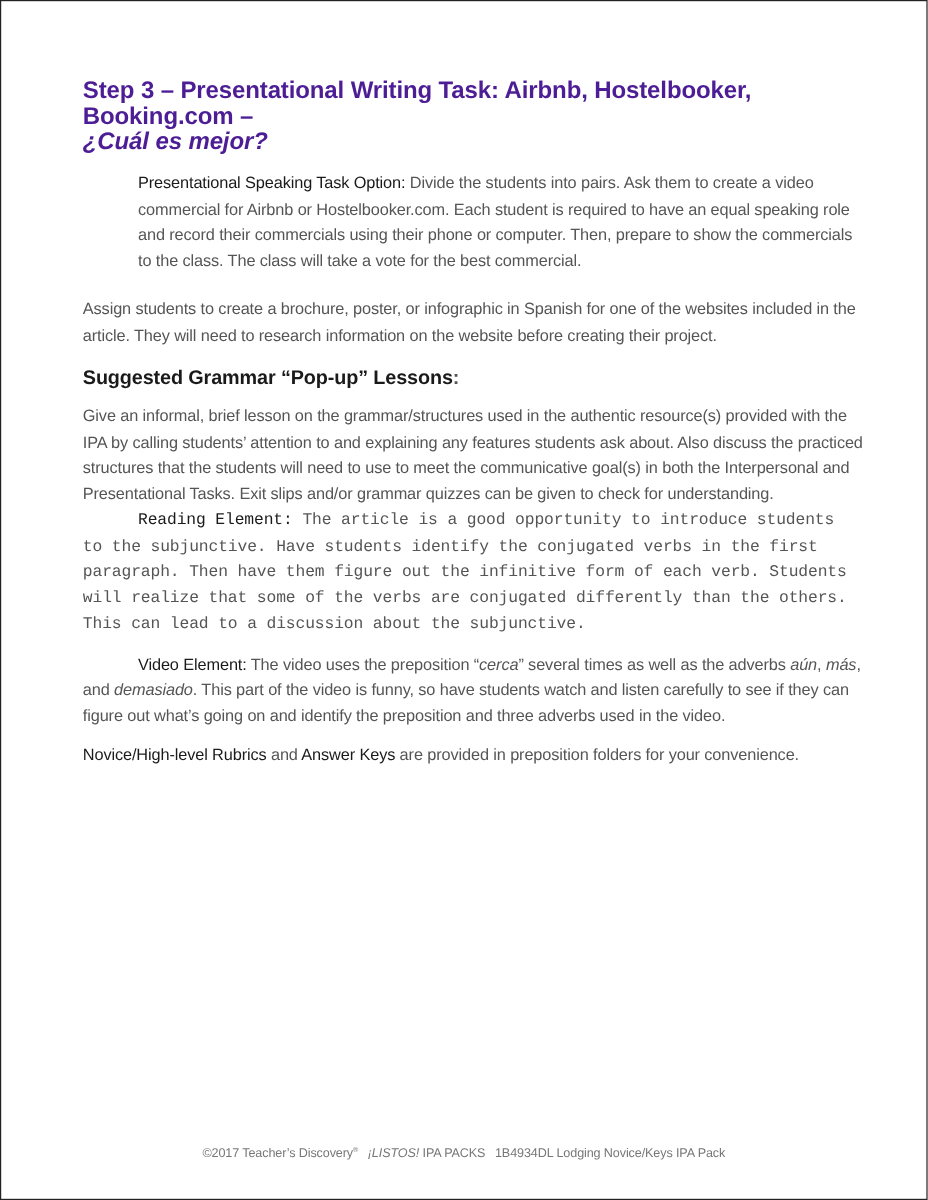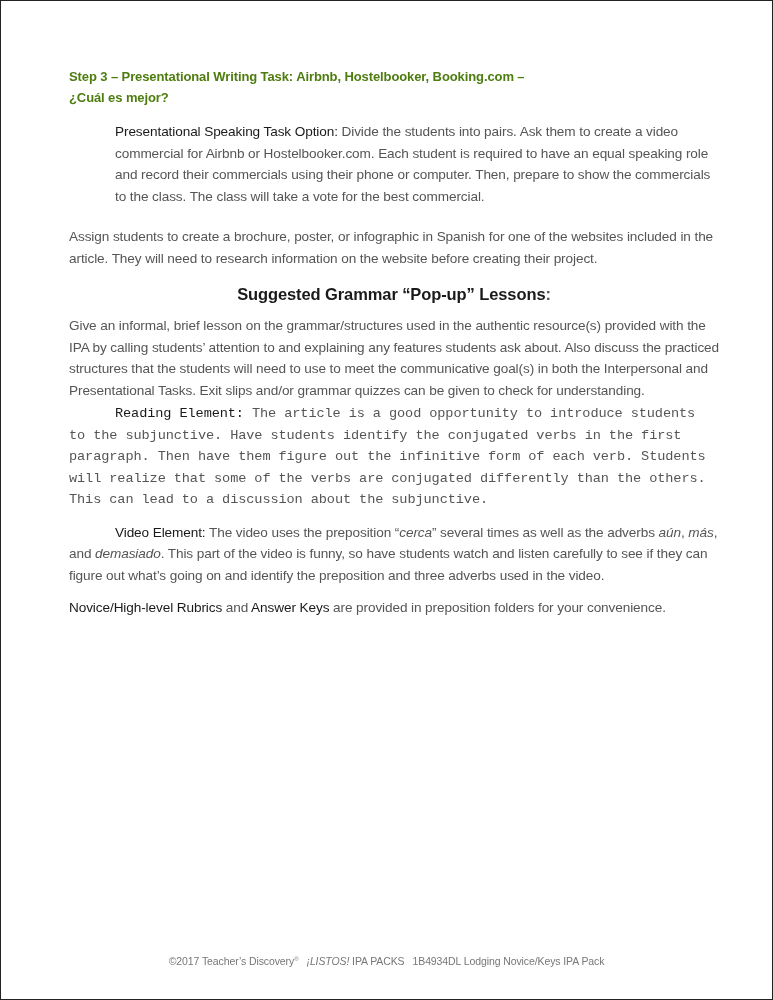--- a/index.html
+++ b/index.html
@@ -4,36 +4,35 @@
 <style>
   html, body { margin: 0; padding: 0; background: #ffffff; }
   body { width: 773px; height: 1000px; position: relative; overflow: hidden; }
   .page {
     position: absolute; left: 0; top: 0; width: 771px; height: 998px;
     border: 1px solid #222; background: #fff; box-sizing: content-box;
     font-family: "Liberation Sans", sans-serif;
   }
   .content { position: absolute; left: 68px; top: 65px; width: 650px; }
   .h1 {
-    color: #4d7c0f; font-size: 13px; line-height: 21px; margin: 0;
+    color: #4c1d95; font-size: 20px; line-height: 21px; margin: 0;
     letter-spacing: -0.1px;
   }
-  .h1 .sub { display: block; }
+  .h1 .sub { font-style: italic; display: block; }
   .p {
     color: #555; font-size: 13.6px; line-height: 21.5px; margin: 0;
     letter-spacing: -0.1px;
   }
   .p b { color: #1a1a1a; font-weight: normal; }
   .p i { font-style: italic; }
   .indent-block { margin-left: 46px; }
   .first-indent { text-indent: 46px; }
   .h2 {
     color: #1a1a1a; font-size: 16.5px; line-height: 21px; margin: 0;
     letter-spacing: -0.1px;
-    text-align: center;
   }
   .h2 .colon { color: #555; }
   .footer {
     position: absolute; left: 0; right: 0; top: 954px; text-align: center;
     color: #777; font-size: 10.5px; font-family: "Liberation Sans", sans-serif;
     letter-spacing: -0.1px;
   }
   .footer i { }
   .footer sup { font-size: 6px; vertical-align: 4px; }
   .sp { display: inline-block; width: 8px; }

